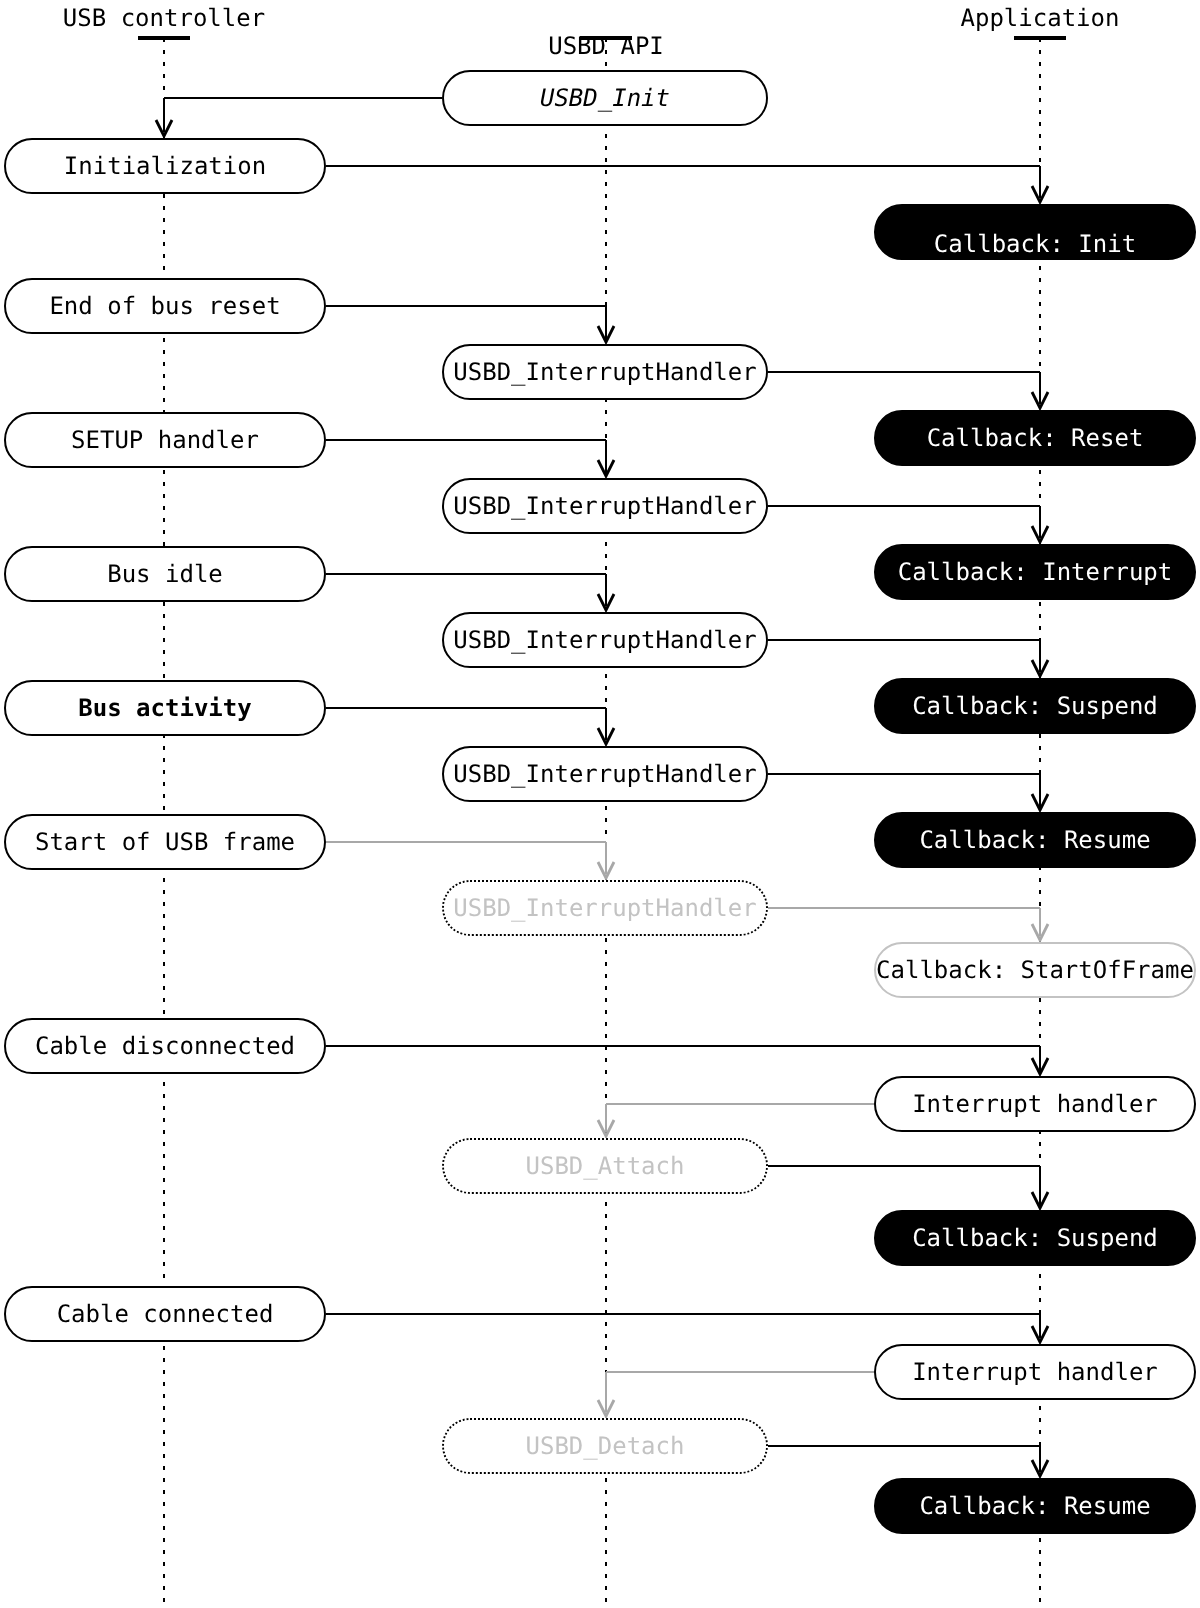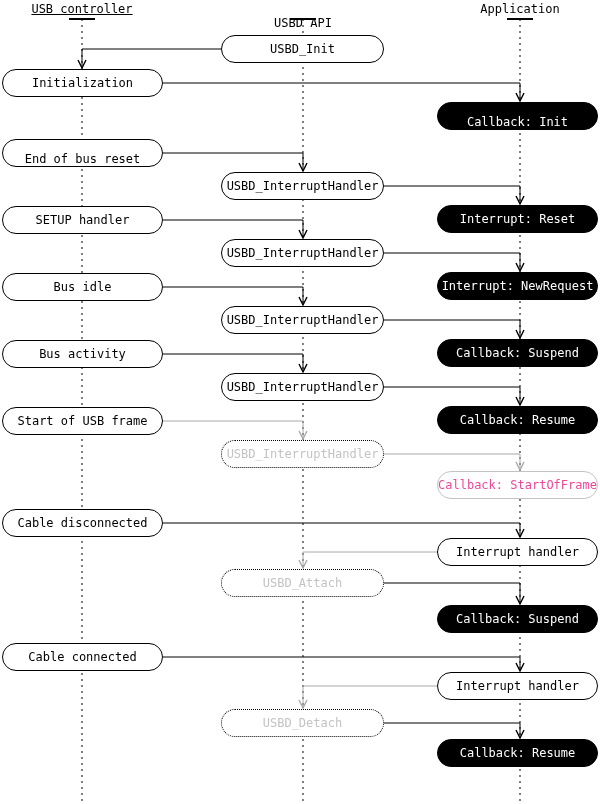--- a/index.html
+++ b/index.html
@@ -6,21 +6,21 @@
   body{font-family:"DejaVu Sans Mono","Liberation Mono",monospace;}
   #diagram{position:relative;width:600px;height:804px;background:#fff;overflow:hidden;}
   #svg-layer{position:absolute;left:0;top:0;width:600px;height:804px;}
   .hdr{position:absolute;font-size:12px;color:#000;white-space:nowrap;text-align:center;}
   .node{position:absolute;box-sizing:border-box;display:flex;align-items:center;
         justify-content:center;white-space:nowrap;font-size:12px;height:28px;
         border-radius:14px;}
   .node.solid{border:1px solid #000;background:#fff;color:#000;}
   .node.black{border:1px solid #000;background:#000;color:#fff;}
   .node.ghost{border:1px dotted #000;background:#fff;color:#c3c3c3;}
-  .node.ghost-solid{border:1px solid #c3c3c3;background:#fff;color:#ec4899;}
+  .node.ghost-solid{border:1px solid #c3c3c3;background:#fff;color:#000000;}
 </style>
 </head>
 <body>
 
 <div id="diagram">
   <svg id="svg-layer" viewBox="0 0 600 804" xmlns="http://www.w3.org/2000/svg">
       <line x1="82" y1="19" x2="82" y2="804" stroke="#000000" stroke-width="1" stroke-dasharray="2 4"></line>
       <line x1="69" y1="19" x2="95" y2="19" stroke="#000000" stroke-width="2"></line>
       <line x1="303" y1="19" x2="303" y2="804" stroke="#000000" stroke-width="1" stroke-dasharray="2 4"></line>
       <line x1="290" y1="19" x2="316" y2="19" stroke="#000000" stroke-width="2"></line>
@@ -111,62 +111,62 @@
         <line x1="303" y1="686" x2="303" y2="706" stroke="#a8a8a8" stroke-width="1"></line>
         <path d="M 299 700 L 303 708 L 307 700" fill="none" stroke="#a8a8a8" stroke-width="1.4"></path>
       </g>
       <g>
         <line x1="384" y1="723" x2="520" y2="723" stroke="#000000" stroke-width="1"></line>
         <line x1="520" y1="723" x2="520" y2="736" stroke="#000000" stroke-width="1"></line>
         <path d="M 516 730 L 520 738 L 524 730" fill="none" stroke="#000000" stroke-width="1.4"></path>
       </g>
     </svg>
   <div id="headers">
-      <div class="hdr" style="left: 2px; top: 2px; width: 160px; text-decoration: underline;">USB controller</div>
+      <div class="hdr" style="left: 2px; top: 2px; width: 160px;">USB controller</div>
       <div class="hdr" style="left: 223px; top: 16px; width: 160px;">USBD API</div>
       <div class="hdr" style="left: 440px; top: 2px; width: 160px;">Application</div>
     </div>
   <div id="nodes">
-      <div class="node solid" style="left: 221px; top: 35px; width: 163px;">
+      <div class="node solid" style="left: 221px; top: 35px; width: 163px; font-style: italic;">
         <span>USBD_Init</span>
       </div>
       <div class="node solid" style="left: 2px; top: 69px; width: 161px;">
         <span>Initialization</span>
       </div>
       <div class="node black" style="left: 437px; top: 102px; width: 161px; align-items: flex-end;">
         <span>Callback: Init</span>
       </div>
-      <div class="node solid" style="left: 2px; top: 139px; width: 161px; align-items: flex-end;">
+      <div class="node solid" style="left: 2px; top: 139px; width: 161px;">
         <span>End of bus reset</span>
       </div>
       <div class="node solid" style="left: 221px; top: 172px; width: 163px;">
         <span>USBD_InterruptHandler</span>
       </div>
       <div class="node black" style="left: 437px; top: 205px; width: 161px;">
-        <span>Interrupt: Reset</span>
+        <span>Callback: Reset</span>
       </div>
       <div class="node solid" style="left: 2px; top: 206px; width: 161px;">
         <span>SETUP handler</span>
       </div>
       <div class="node solid" style="left: 221px; top: 239px; width: 163px;">
         <span>USBD_InterruptHandler</span>
       </div>
       <div class="node black" style="left: 437px; top: 272px; width: 161px;">
-        <span>Interrupt: NewRequest</span>
+        <span>Callback: Interrupt</span>
       </div>
       <div class="node solid" style="left: 2px; top: 273px; width: 161px;">
         <span>Bus idle</span>
       </div>
       <div class="node solid" style="left: 221px; top: 306px; width: 163px;">
         <span>USBD_InterruptHandler</span>
       </div>
       <div class="node black" style="left: 437px; top: 339px; width: 161px;">
         <span>Callback: Suspend</span>
       </div>
-      <div class="node solid" style="left: 2px; top: 340px; width: 161px;">
+      <div class="node solid" style="left: 2px; top: 340px; width: 161px; font-weight: bold;">
         <span>Bus activity</span>
       </div>
       <div class="node solid" style="left: 221px; top: 373px; width: 163px;">
         <span>USBD_InterruptHandler</span>
       </div>
       <div class="node black" style="left: 437px; top: 406px; width: 161px;">
         <span>Callback: Resume</span>
       </div>
       <div class="node solid" style="left: 2px; top: 407px; width: 161px;">
         <span>Start of USB frame</span>

